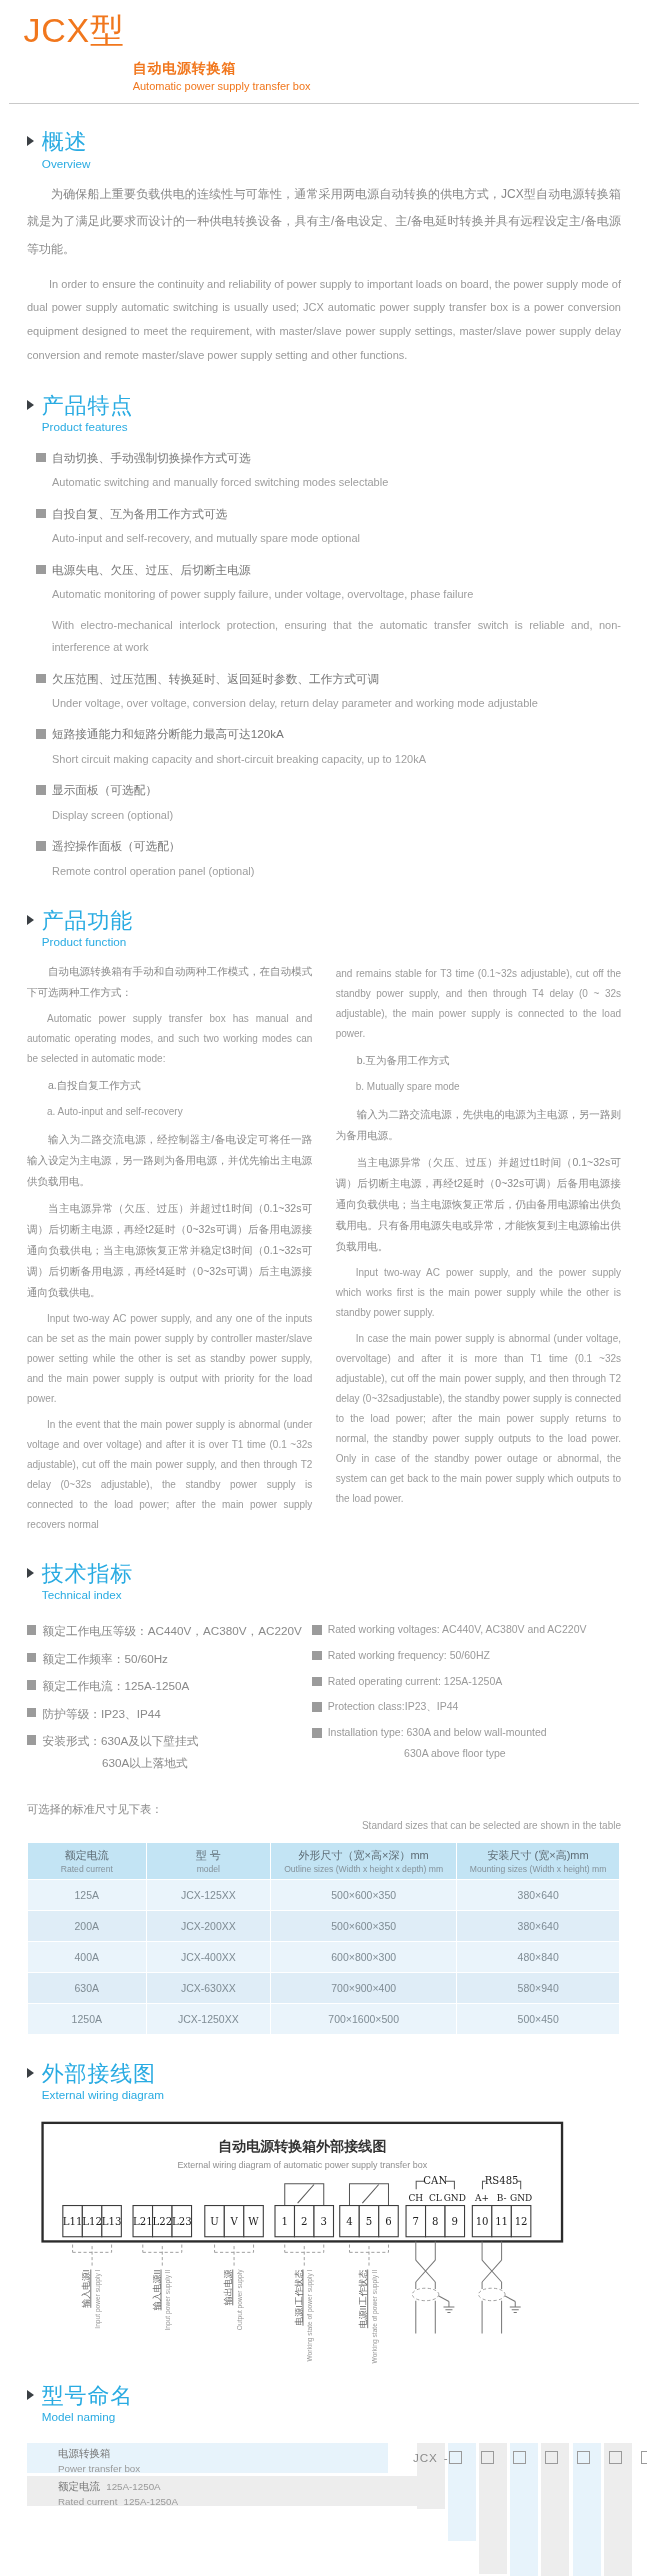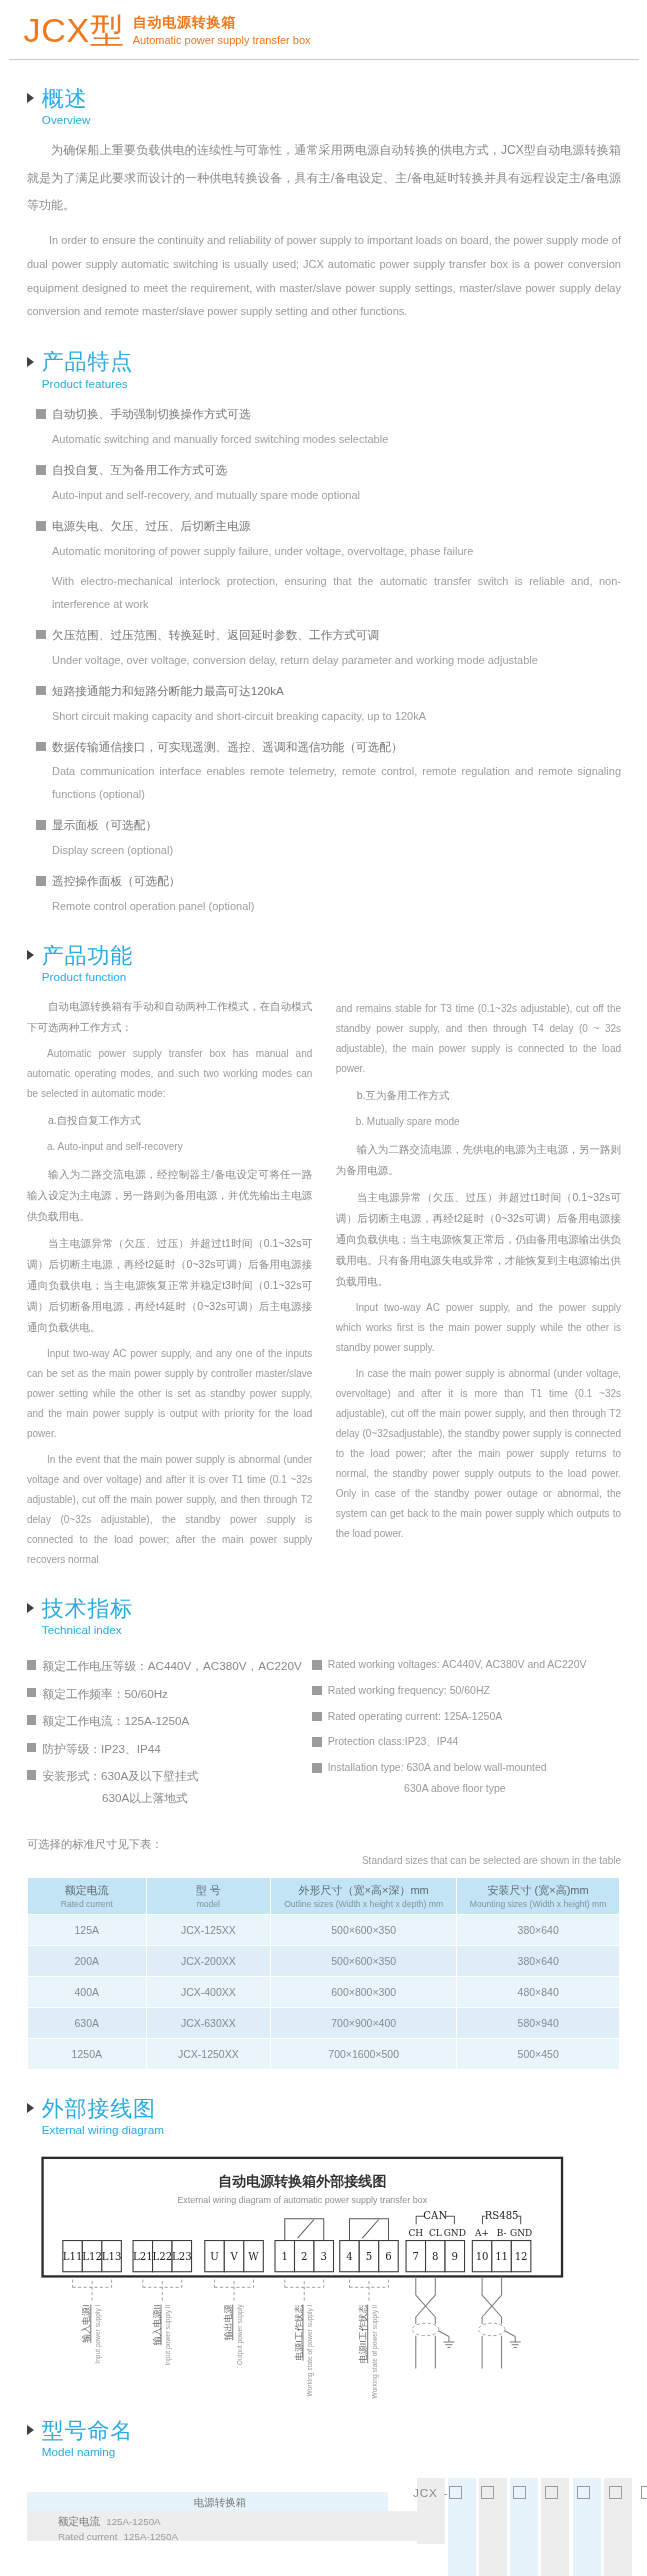--- a/index.html
+++ b/index.html
@@ -3,21 +3,21 @@
 <meta charset="utf-8">
 <style>
   html,body{margin:0;padding:0;background:#ffffff;}
   body{width:648px;font-family:"Liberation Sans","DejaVu Sans",sans-serif;-webkit-font-smoothing:antialiased;}
   .page{width:648px;min-height:2576px;position:relative;overflow:hidden;}
 
   
   .hdr{display:flex;align-items:flex-start;padding:12.5px 0 0 23.4px;}
   .hdr-model{font-size:34px;color:#f1771d;letter-spacing:0.8px;line-height:1.05;}
   .hdr-titles{margin-left:7.8px;padding-top:1.6px;}
-  .hdr-cn{font-size:14px;color:#f1771d;font-weight:bold;letter-spacing:0.8px;}
+  .hdr-cn{font-size:14px;color:#f1771d;font-weight:bold;letter-spacing:0.8px;margin-top:46px;}
   .hdr-en{font-size:11px;color:#f1771d;margin-top:1.6px;}
   .hdr-rule{border:none;border-top:0.8px solid #c9c9c9;margin:11px 9.4px 0 9.4px;}
 
   
   .sec{margin:0 27px;}
   .sec-head{display:flex;align-items:flex-start;margin-top:26.5px;}
   .tri{width:0;height:0;border-top:5.5px solid transparent;border-bottom:5.5px solid transparent;border-left:7.8px solid #3a3f44;margin:6.2px 7.8px 0 0;}
   .h-cn{font-size:22px;color:#29abe2;letter-spacing:0.8px;line-height:1.1;}
   .h-en{font-size:11.7px;color:#29abe2;margin-top:2.3px;}
 
@@ -159,27 +159,20 @@
             <span>欠压范围、过压范围、转换延时、返回延时参数、工作方式可调</span>
           </div>
         <div class="feat-en">Under voltage, over voltage, conversion delay, return delay parameter and working mode adjustable</div>
       </div>
       <div class="feat">
         <div class="feat-cn">
             <span class="sq"></span>
             <span>短路接通能力和短路分断能力最高可达120kA</span>
           </div>
         <div class="feat-en">Short circuit making capacity and short-circuit breaking capacity, up to 120kA</div>
-      </div>
-      <div class="feat">
-        <div class="feat-cn">
-            <span class="sq"></span>
-            <span>数据传输通信接口，可实现遥测、遥控、遥调和遥信功能（可选配）</span>
-          </div>
-        <div class="feat-en">Data communication interface enables remote telemetry, remote control, remote regulation and remote signaling functions (optional)</div>
       </div>
       <div class="feat">
         <div class="feat-cn">
             <span class="sq"></span>
             <span>显示面板（可选配）</span>
           </div>
         <div class="feat-en">Display screen (optional)</div>
       </div>
       <div class="feat">
         <div class="feat-cn">
@@ -465,21 +458,21 @@
   <div class="naming">
 
     <div class="nstrip s-gray" style="left:390px;height:66px;"></div>
     <div class="nstrip s-blue" style="left:421px;height:98px;"></div>
     <div class="nstrip s-gray" style="left:452px;height:131px;"></div>
     <div class="nstrip s-blue" style="left:483px;height:164px;"></div>
     <div class="nstrip s-gray" style="left:514px;height:197px;"></div>
     <div class="nstrip s-blue" style="left:546px;height:229px;"></div>
     <div class="nstrip s-gray" style="left:577px;height:260px;"></div>
 
-    <div class="nrow c-blue" style="top:14px;width:361px;text-align:center;">
+    <div class="nrow c-blue" style="top:0;width:361px;">
       <div class="nl1"><span class="n-term">电源转换箱</span><span class="n-val"></span></div>
       <div class="nl2"><span>Power transfer box</span><span class="n-val"></span></div>
     </div>
     <div class="nrow c-gray" style="top:33px;width:392px;">
       <div class="nl1"><span class="n-term">额定电流</span><span class="n-val">125A-1250A</span></div>
       <div class="nl2"><span>Rated current</span><span class="n-val">125A-1250A</span></div>
     </div>
 
     <div class="ncode">
       <span class="pref">JCX</span>

